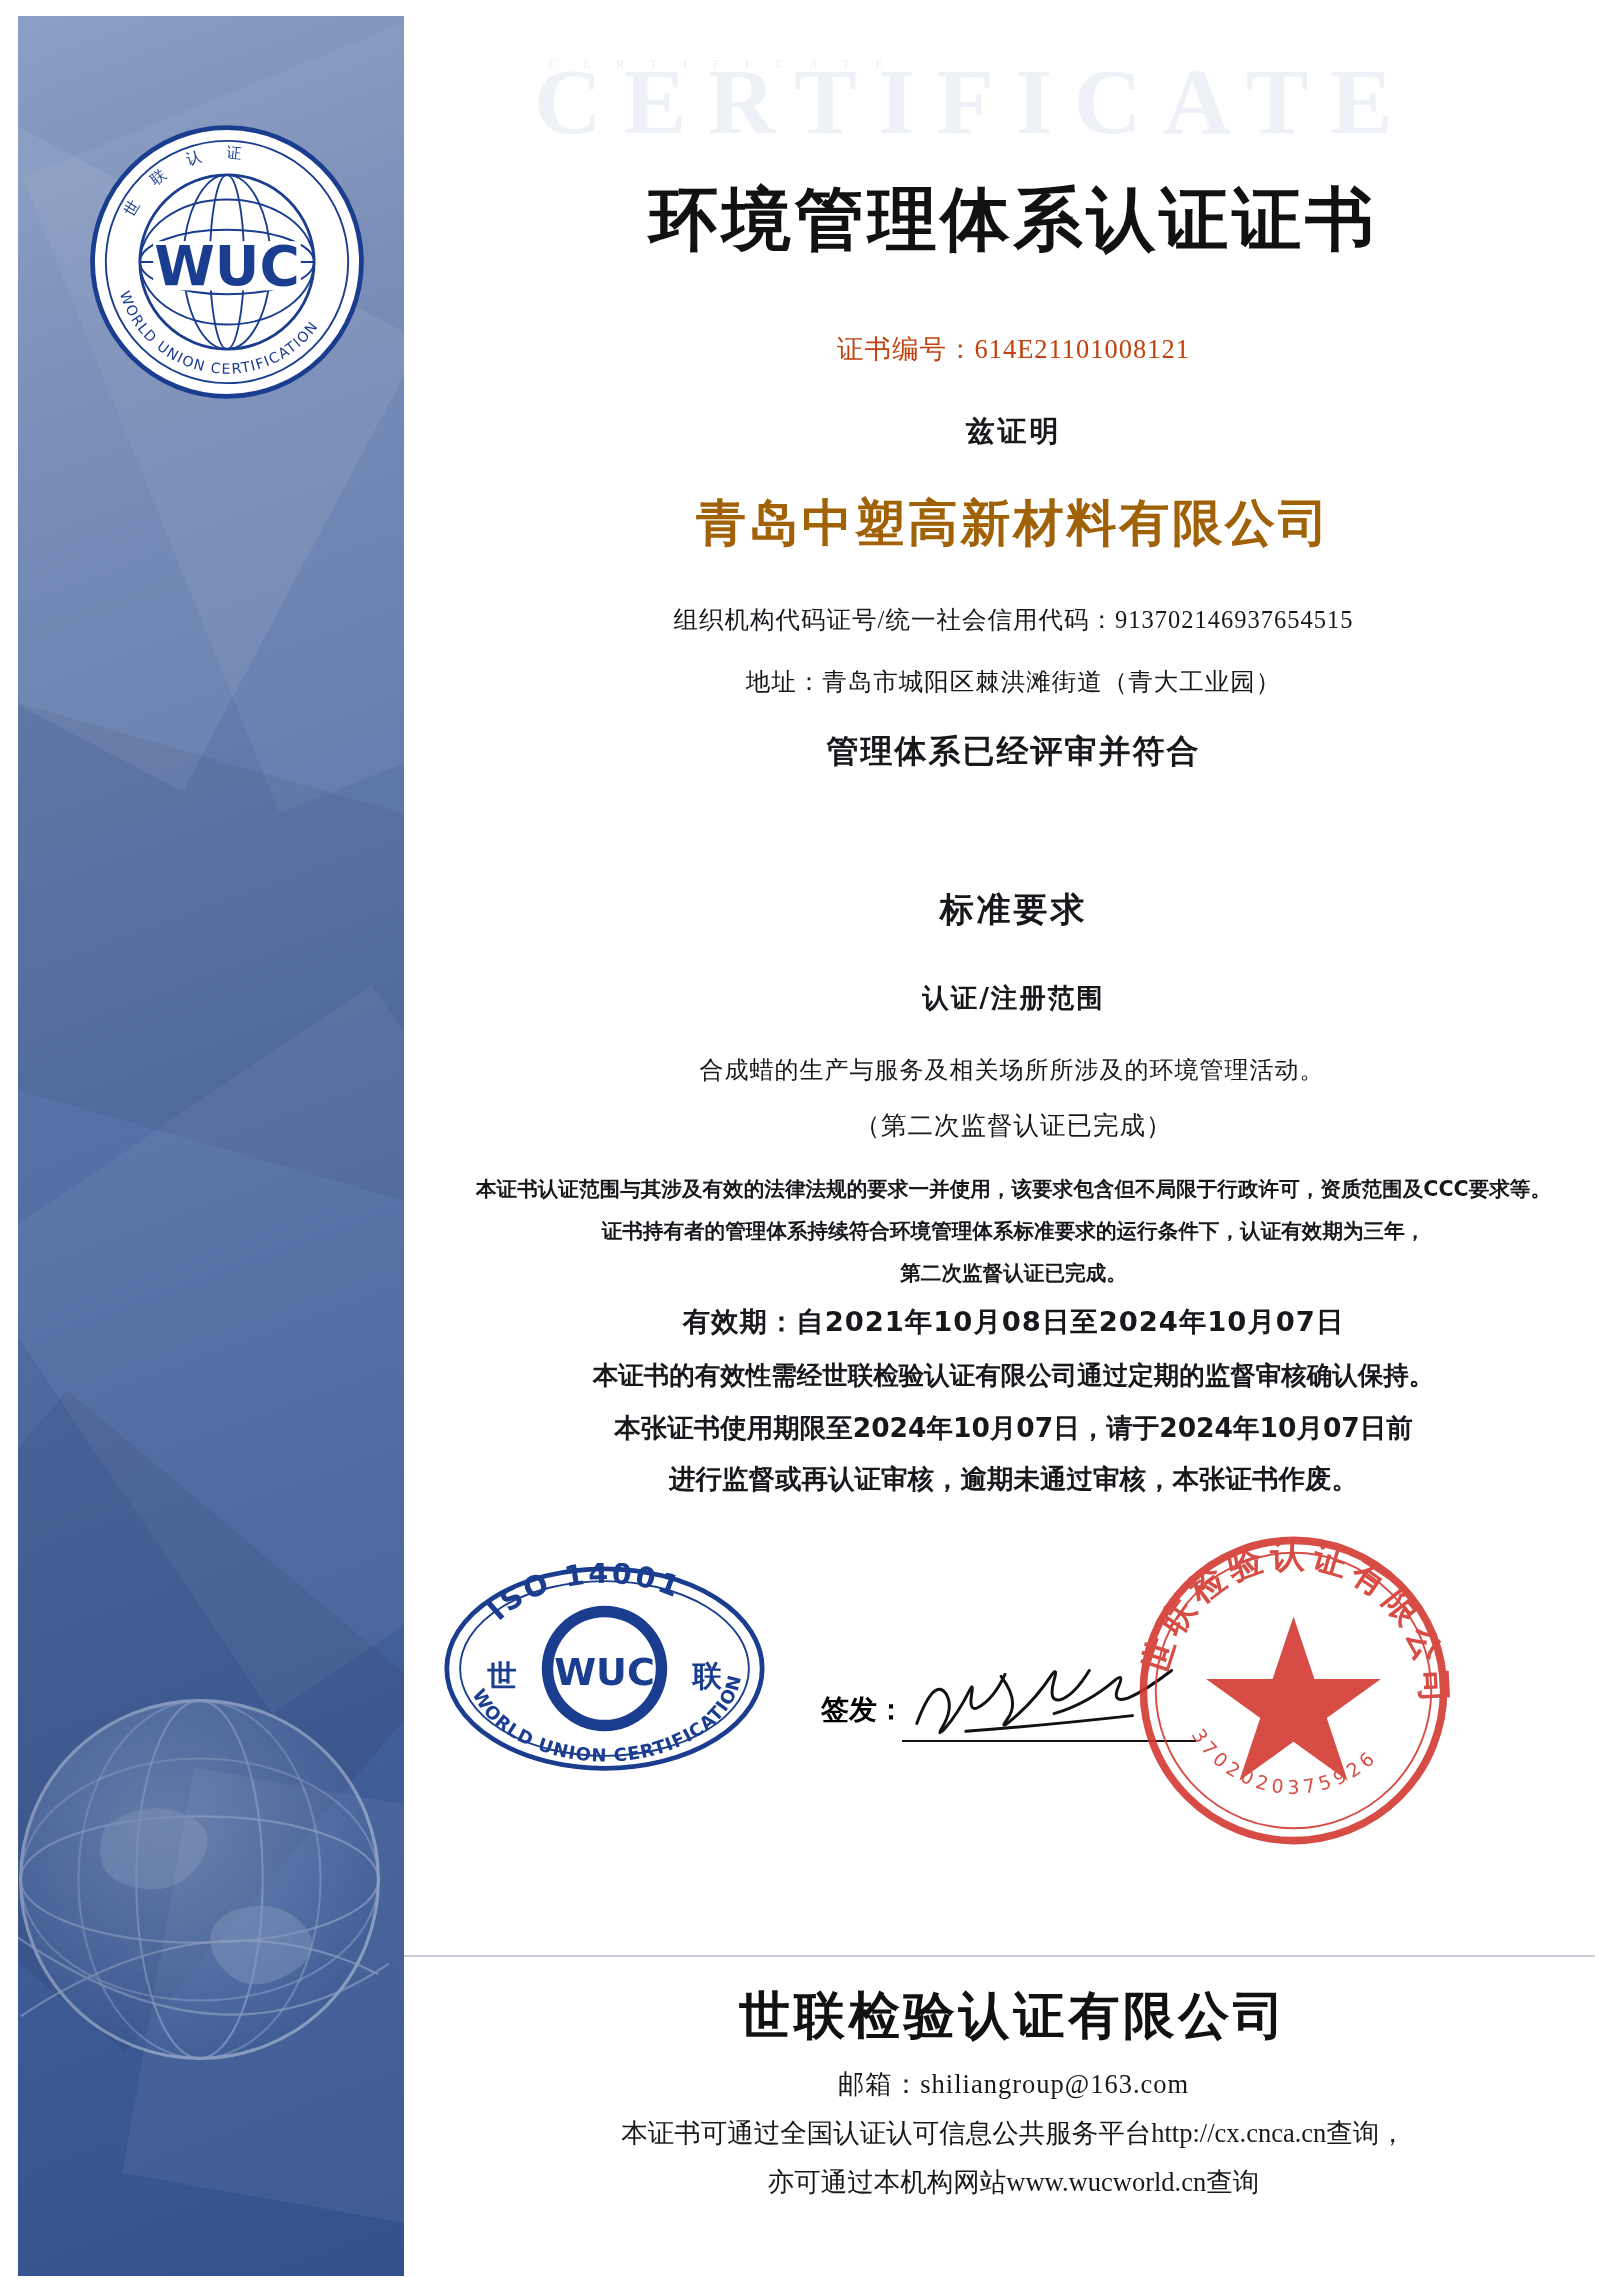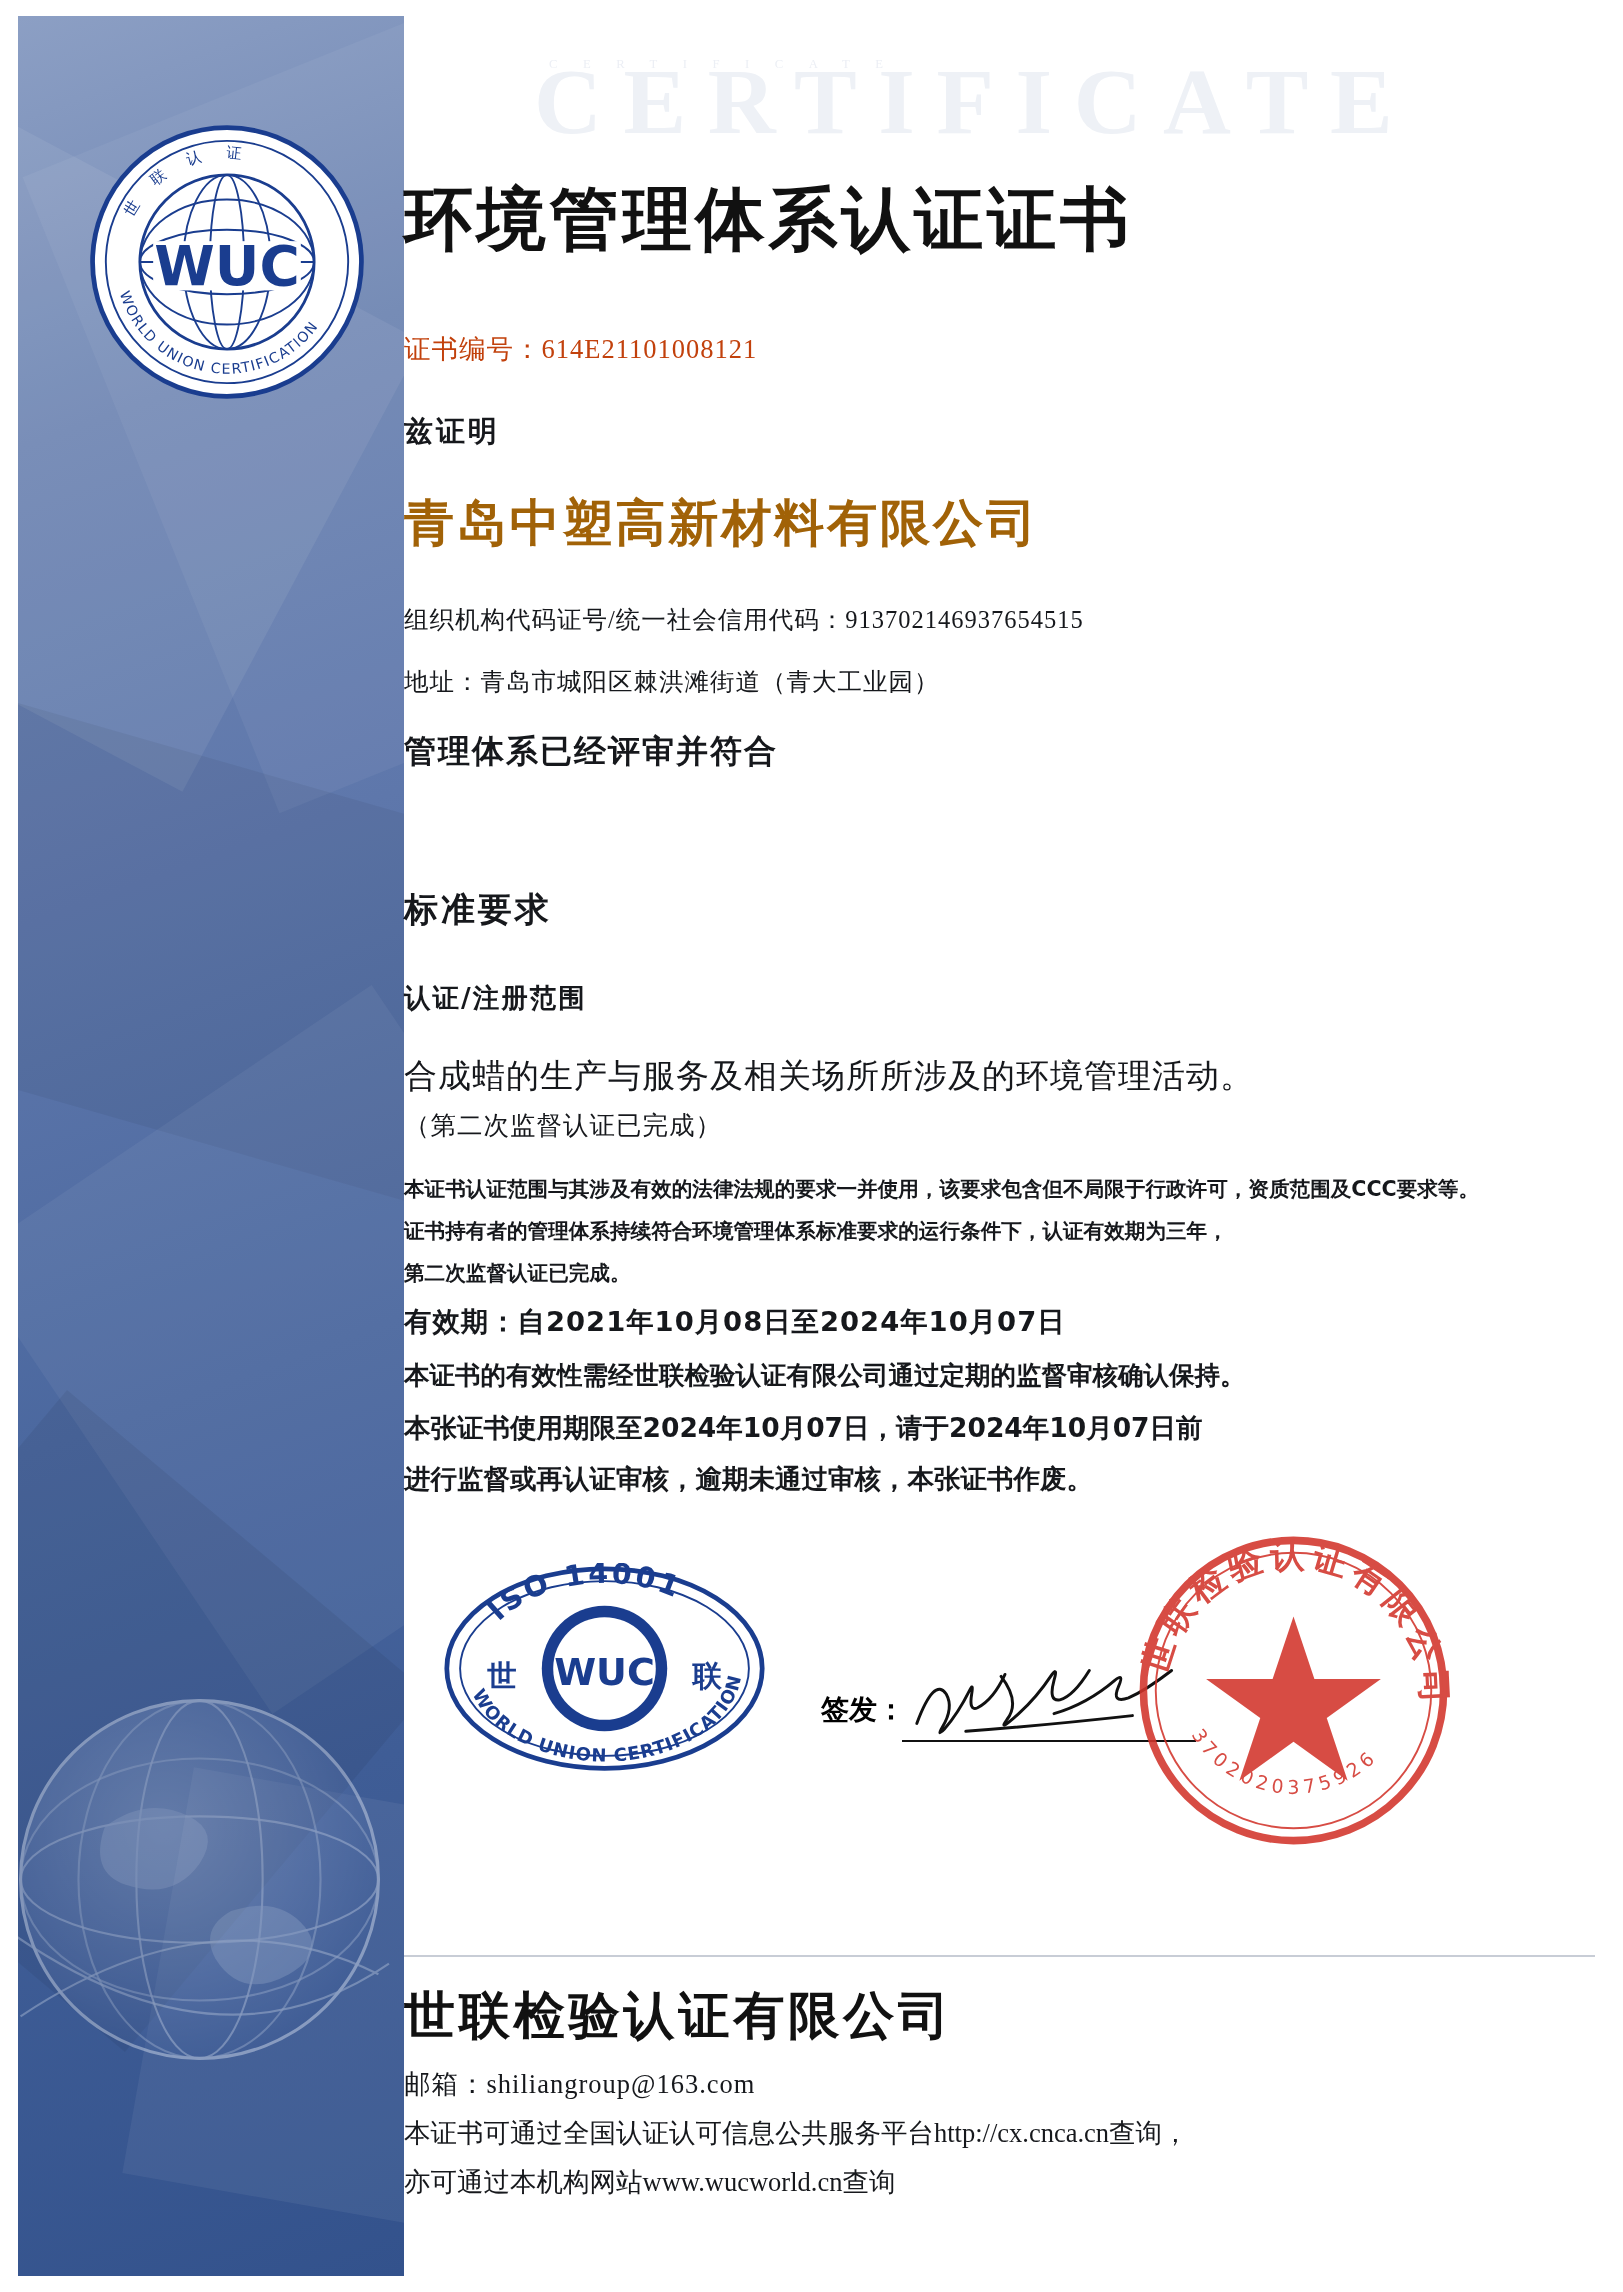--- a/index.html
+++ b/index.html
@@ -89,21 +89,21 @@
     overflow: hidden;
   }
 
   
   .content {
     position: absolute;
     left: 404px;
     top: 0;
     width: 1219px;
     height: 2044px;
-    text-align: left;
+    text-align: center;
     color: #16181c;
   }
 
   .cert-title {
     position: absolute;
     left: 0; right: 0;
     top: 174px;
     font-family: "DejaVu Sans", sans-serif;
     font-weight: bold;
     font-size: 69px;
@@ -198,21 +198,21 @@
     font-weight: bold;
     font-size: 26.5px;
     letter-spacing: 2px;
   }
 
   .scope-text {
     position: absolute;
     left: 0; right: 3px;
     top: 1054px;
     font-family: "Liberation Serif", serif;
-    font-size: 33px;
+    font-size: 24px;
     letter-spacing: 1px;
   }
 
   .scope-note {
     position: absolute;
     left: 0; right: 0;
     top: 1108px;
     font-family: "Liberation Serif", serif;
     font-size: 25.5px;
     letter-spacing: 1px;

